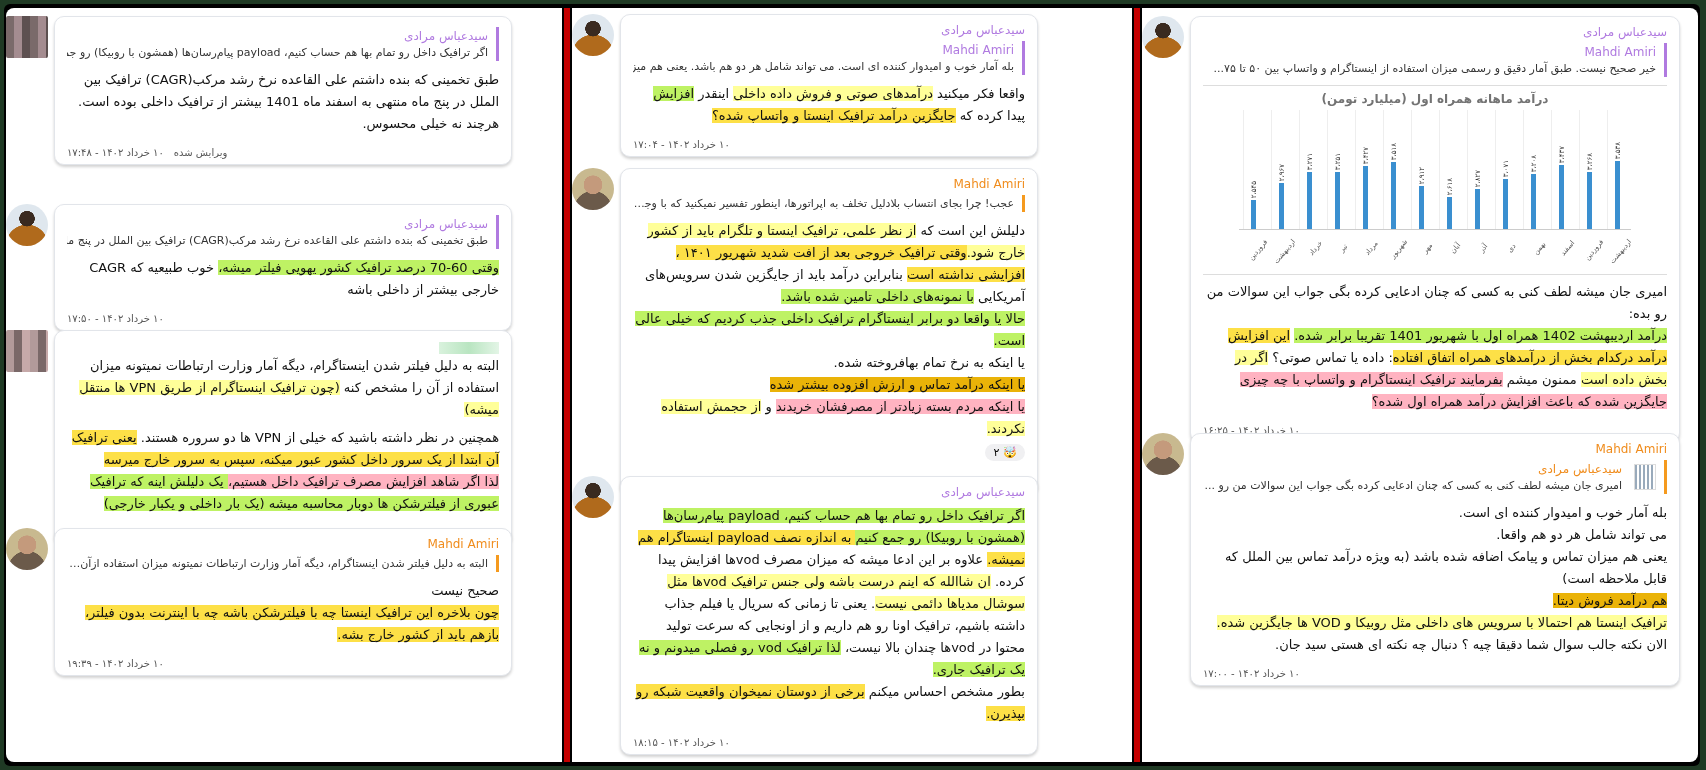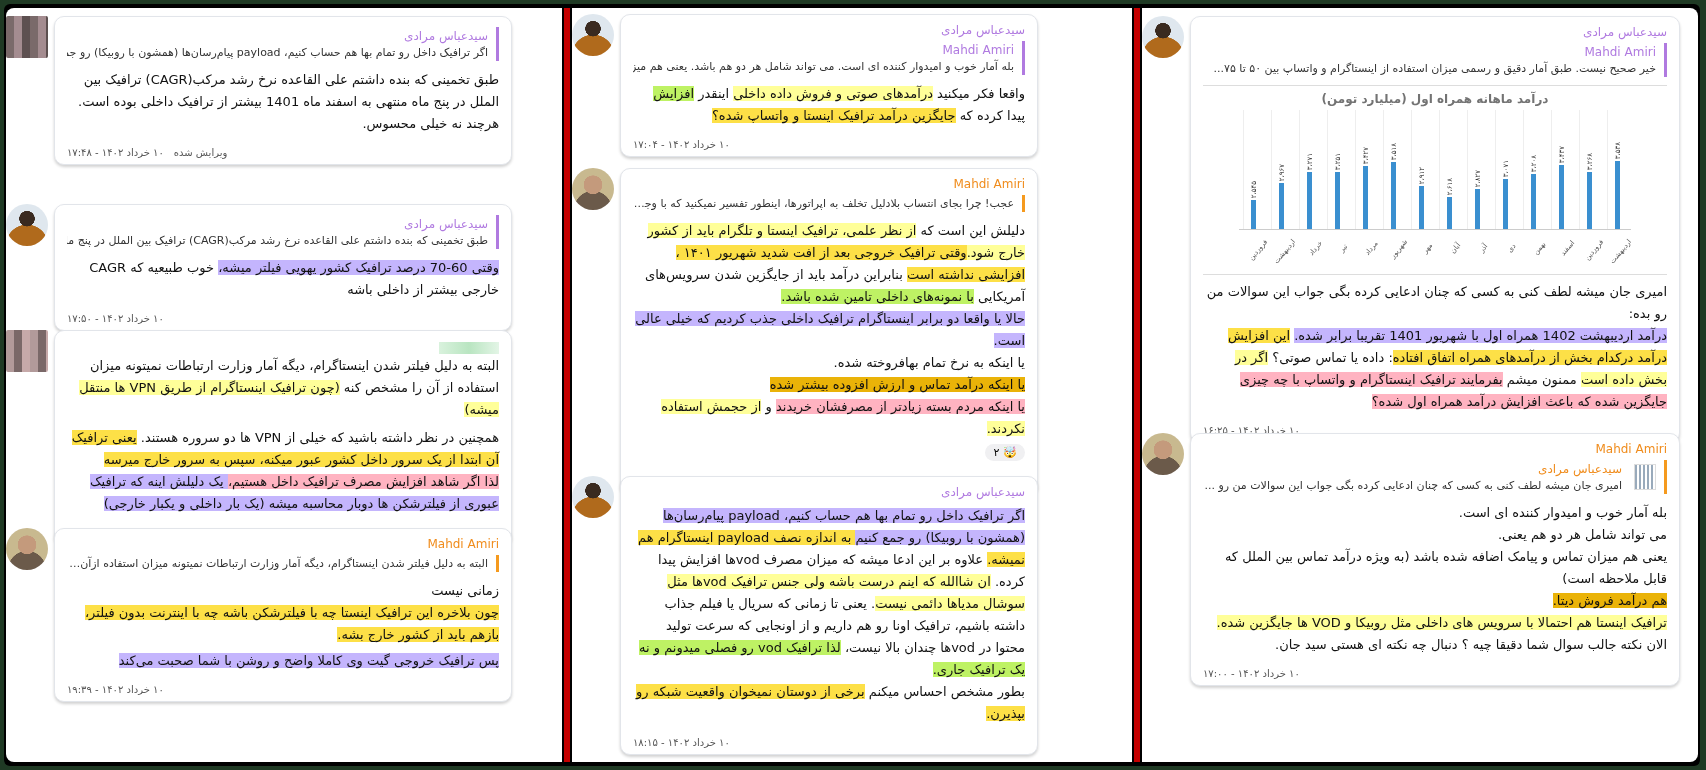--- a/index.html
+++ b/index.html
@@ -22,21 +22,21 @@
 .sender.orange{color:#f08c1c}
 .reply{border-right:3px solid #b07ae0;padding:2px 8px 2px 0;margin:2px 0 8px 0;font-size:11px;color:#333;white-space:nowrap;overflow:hidden;text-overflow:ellipsis}
 .reply.orange{border-right-color:#f59a1e}
 .reply .rname{color:#b07ae0;font-size:12px;margin-bottom:3px}
 .reply .rname.orange{color:#f08c1c}
 .body{font-size:13px;line-height:22px;color:#111}
 .body p{margin:0}
 .hl-y{background:#ffff99}
 .hl-g{background:#fde047}
 .hl-c{background:#bef264}
-.hl-o{background:#c4b5fd}
+.hl-o{background:#bef264}
 .hl-p{background:#ffb3c1}
 .hl-m{background:#eab308}
 .meta{font-size:10px;color:#555;direction:rtl;text-align:left;margin-top:12px}
 .meta .edited{margin-left:10px}
 .reaction{display:inline-flex;align-items:center;gap:4px;background:#f0f0f2;border-radius:12px;padding:2px 8px;font-size:11px;margin:4px 0}
 .chart{border-top:1px solid #ddd;border-bottom:1px solid #ddd;margin:6px 0;padding:6px 0;direction:ltr;text-align:center}
 .chart-title{color:#737373;font-weight:bold;font-size:12px;direction:rtl}
 .plot{position:relative;height:120px;margin:4px 36px 0 36px;border-bottom:1px solid #ccc;display:flex;justify-content:space-around;align-items:flex-end}
 .bar-wrap{width:20px;height:100%;display:flex;flex-direction:column;justify-content:flex-end;align-items:center;border-left:1px solid #eee}
 .bar{width:5px;background:#3a8fd0}
@@ -93,23 +93,22 @@
       <div class="meta"><span class="edited">ویرایش شده</span><span>۱۰ خرداد ۱۴۰۲ - ۱۸:۵۶</span></div>
     </div>
   </div>
 
   <div class="msg" style="left:0;top:520px;width:510px">
     <div class="avatar av-b"></div>
     <div class="bubble" style="width:458px">
       <div class="sender orange">Mahdi Amiri</div>
       <div class="reply orange">البته به دلیل فیلتر شدن اینستاگرام، دیگه آمار وزارت ارتباطات نمیتونه میزان استفاده ازآن را مشخ...</div>
       <div class="body">
-        <p>زمانی نیست</p>
+        <p>صحیح نیست</p>
         <p><span class="hl-g">چون بلاخره این ترافیک اینستا چه با فیلترشکن باشه چه با اینترنت بدون فیلتر، بازهم باید از کشور خارج بشه.</span></p>
-        <p style="margin-top:4px"><span class="hl-o">پس ترافیک خروجی گیت وی کاملا واضح و روشن با شما صحبت می‌کند</span></p>
       </div>
       <div class="meta">۱۰ خرداد ۱۴۰۲ - ۱۹:۳۹</div>
     </div>
   </div>
 </div>
 
 <div class="divider" style="left:564px"></div>
 
 <div class="col" id="col-mid">
   <div class="msg" style="left:0;top:6px;width:470px">
@@ -262,21 +261,21 @@
       <div class="sender orange">Mahdi Amiri</div>
       <div class="reply orange" style="display:flex;align-items:center;gap:6px">
         <span class="imgthumb"></span>
         <div style="overflow:hidden">
           <div class="rname orange">سیدعباس مرادی</div>
           <div style="overflow:hidden;text-overflow:ellipsis">امیری جان میشه لطف کنی به کسی که چنان ادعایی کرده بگی جواب این سوالات من رو ...</div>
         </div>
       </div>
       <div class="body">
         <p>بله آمار خوب و امیدوار کننده ای است.</p>
-        <p>می تواند شامل هر دو هم یعنی.</p>
+        <p>می تواند شامل هر دو هم واقعا.</p>
         <p>یعنی هم میزان تماس و پیامک اضافه شده باشد (به ویژه درآمد تماس بین الملل که قابل ملاحظه است)</p>
         <p><span class="hl-m">هم درآمد فروش دیتا.</span></p>
         <p><span class="hl-y">ترافیک اینستا هم احتمالا با سرویس های داخلی مثل روبیکا و VOD ها جایگزین شده.</span></p>
         <p>الان نکته جالب سوال شما دقیقا چیه ؟ دنبال چه نکته ای هستی سید جان.</p>
       </div>
       <div class="meta">۱۰ خرداد ۱۴۰۲ - ۱۷:۰۰</div>
     </div>
   </div>
 </div>
 

